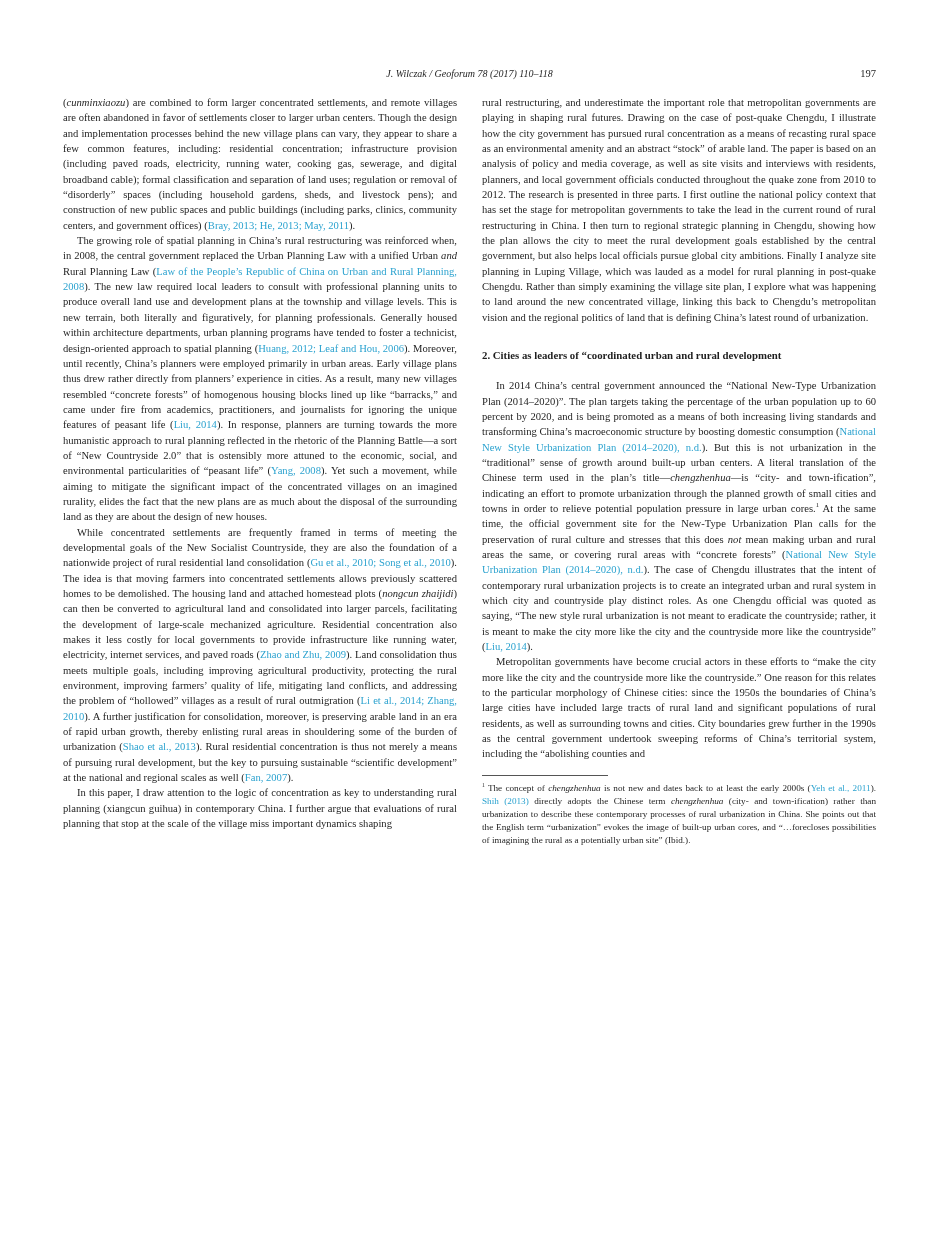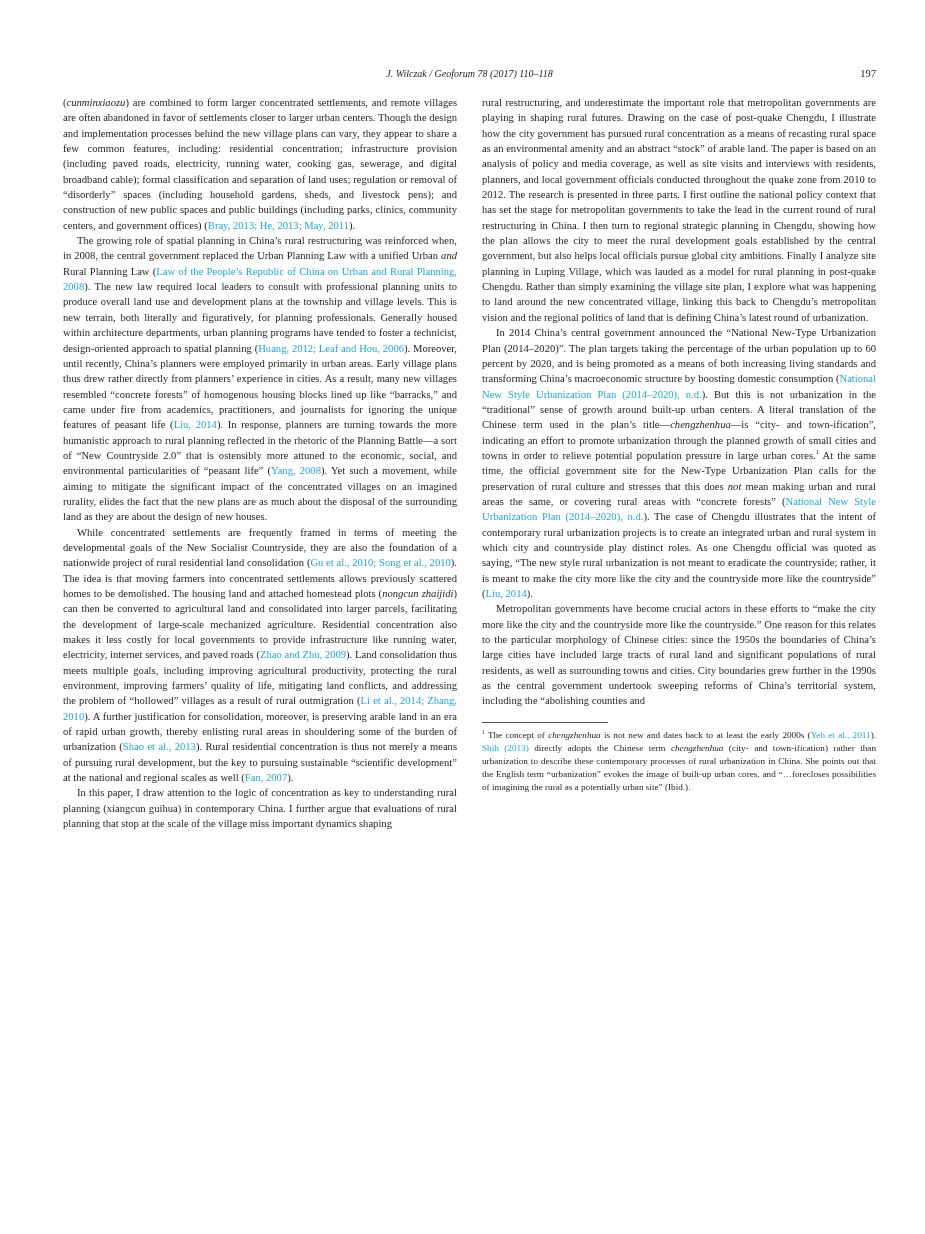--- a/index.html
+++ b/index.html
@@ -71,19 +71,20 @@
 
   <div class="col col-left">
     <p class="body-par"><span>(</span><span style="font-style: italic;">cunminxiaozu</span><span>) are combined to form larger concentrated settlements, and remote villages are often abandoned in favor of settlements closer to larger urban centers. Though the design and implementation processes behind the new village plans can vary, they appear to share a few common features, including: residential concentration; infrastructure provision (including paved roads, electricity, running water, cooking gas, sewerage, and digital broadband cable); formal classification and separation of land uses; regulation or removal of “disorderly” spaces (including household gardens, sheds, and livestock pens); and construction of new public spaces and public buildings (including parks, clinics, community centers, and government offices) (</span><span style="color: rgb(43, 162, 207);">Bray, 2013; He, 2013; May, 2011</span><span>).</span></p>
     <p class="body-par indent"><span>The growing role of spatial planning in China’s rural restructuring was reinforced when, in 2008, the central government replaced the Urban Planning Law with a unified Urban </span><span style="font-style: italic;">and</span><span> Rural Planning Law (</span><span style="color: rgb(43, 162, 207);">Law of the People’s Republic of China on Urban and Rural Planning, 2008</span><span>). The new law required local leaders to consult with professional planning units to produce overall land use and development plans at the township and village levels. This is new terrain, both literally and figuratively, for planning professionals. Generally housed within architecture departments, urban planning programs have tended to foster a technicist, design-oriented approach to spatial planning (</span><span style="color: rgb(43, 162, 207);">Huang, 2012; Leaf and Hou, 2006</span><span>). Moreover, until recently, China’s planners were employed primarily in urban areas. Early village plans thus drew rather directly from planners’ experience in cities. As a result, many new villages resembled “concrete forests” of homogenous housing blocks lined up like “barracks,” and came under fire from academics, practitioners, and journalists for ignoring the unique features of peasant life (</span><span style="color: rgb(43, 162, 207);">Liu, 2014</span><span>). In response, planners are turning towards the more humanistic approach to rural planning reflected in the rhetoric of the Planning Battle—a sort of “New Countryside 2.0” that is ostensibly more attuned to the economic, social, and environmental particularities of “peasant life” (</span><span style="color: rgb(43, 162, 207);">Yang, 2008</span><span>). Yet such a movement, while aiming to mitigate the significant impact of the concentrated villages on an imagined rurality, elides the fact that the new plans are as much about the disposal of the surrounding land as they are about the design of new houses.</span></p>
     <p class="body-par indent"><span>While concentrated settlements are frequently framed in terms of meeting the developmental goals of the New Socialist Countryside, they are also the foundation of a nationwide project of rural residential land consolidation (</span><span style="color: rgb(43, 162, 207);">Gu et al., 2010; Song et al., 2010</span><span>). The idea is that moving farmers into concentrated settlements allows previously scattered homes to be demolished. The housing land and attached homestead plots (</span><span style="font-style: italic;">nongcun zhaijidi</span><span>) can then be converted to agricultural land and consolidated into larger parcels, facilitating the development of large-scale mechanized agriculture. Residential concentration also makes it less costly for local governments to provide infrastructure like running water, electricity, internet services, and paved roads (</span><span style="color: rgb(43, 162, 207);">Zhao and Zhu, 2009</span><span>). Land consolidation thus meets multiple goals, including improving agricultural productivity, protecting the rural environment, improving farmers’ quality of life, mitigating land conflicts, and addressing the problem of “hollowed” villages as a result of rural outmigration (</span><span style="color: rgb(43, 162, 207);">Li et al., 2014; Zhang, 2010</span><span>). A further justification for consolidation, moreover, is preserving arable land in an era of rapid urban growth, thereby enlisting rural areas in shouldering some of the burden of urbanization (</span><span style="color: rgb(43, 162, 207);">Shao et al., 2013</span><span>). Rural residential concentration is thus not merely a means of pursuing rural development, but the key to pursuing sustainable “scientific development” at the national and regional scales as well (</span><span style="color: rgb(43, 162, 207);">Fan, 2007</span><span>).</span></p>
     <p class="body-par indent"><span>In this paper, I draw attention to the logic of concentration as key to understanding rural planning (</span><span style="">xiangcun guihua</span><span>) in contemporary China. I further argue that evaluations of rural planning that stop at the scale of the village miss important dynamics shaping</span></p>
   </div>
 
   <div class="col col-right">
     <p class="body-par"><span>rural restructuring, and underestimate the important role that metropolitan governments are playing in shaping rural futures. Drawing on the case of post-quake Chengdu, I illustrate how the city government has pursued rural concentration as a means of recasting rural space as an environmental amenity and an abstract “stock” of arable land. The paper is based on an analysis of policy and media coverage, as well as site visits and interviews with residents, planners, and local government officials conducted throughout the quake zone from 2010 to 2012. The research is presented in three parts. I first outline the national policy context that has set the stage for metropolitan governments to take the lead in the current round of rural restructuring in China. I then turn to regional strategic planning in Chengdu, showing how the plan allows the city to meet the rural development goals established by the central government, but also helps local officials pursue global city ambitions. Finally I analyze site planning in Luping Village, which was lauded as a model for rural planning in post-quake Chengdu. Rather than simply examining the village site plan, I explore what was happening to land around the new concentrated village, linking this back to Chengdu’s metropolitan vision and the regional politics of land that is defining China’s latest round of urbanization.</span></p>
+    <h2 class="section-heading">2. Cities as leaders of “coordinated urban and rural development</h2>
     <p class="body-par indent"><span>In 2014 China’s central government announced the “National New-Type Urbanization Plan (2014–2020)”. The plan targets taking the percentage of the urban population up to 60 percent by 2020, and is being promoted as a means of both increasing living standards and transforming China’s macroeconomic structure by boosting domestic consumption (</span><span style="color: rgb(43, 162, 207);">National New Style Urbanization Plan (2014–2020), n.d.</span><span>). But this is not urbanization in the “traditional” sense of growth around built-up urban centers. A literal translation of the Chinese term used in the plan’s title—</span><span style="font-style: italic;">chengzhenhua</span><span>—is “city- and town-ification”, indicating an effort to promote urbanization through the planned growth of small cities and towns in order to relieve potential population pressure in large urban cores.</span><sup>1</sup><span> At the same time, the official government site for the New-Type Urbanization Plan calls for the preservation of rural culture and stresses that this does </span><span style="font-style: italic;">not</span><span> mean making urban and rural areas the same, or covering rural areas with “concrete forests” (</span><span style="color: rgb(43, 162, 207);">National New Style Urbanization Plan (2014–2020), n.d.</span><span>). The case of Chengdu illustrates that the intent of contemporary rural urbanization projects is to create an integrated urban and rural system in which city and countryside play distinct roles. As one Chengdu official was quoted as saying, “The new style rural urbanization is not meant to eradicate the countryside; rather, it is meant to make the city more like the city and the countryside more like the countryside” (</span><span style="color: rgb(43, 162, 207);">Liu, 2014</span><span>).</span></p>
     <p class="body-par indent"><span>Metropolitan governments have become crucial actors in these efforts to “make the city more like the city and the countryside more like the countryside.” One reason for this relates to the particular morphology of Chinese cities: since the 1950s the boundaries of China’s large cities have included large tracts of rural land and significant populations of rural residents, as well as surrounding towns and cities. City boundaries grew further in the 1990s as the central government undertook sweeping reforms of China’s territorial system, including the “abolishing counties and</span></p>
     <div class="footnote-divider"></div>
     <p class="footnote"><sup>1</sup><span> The concept of </span><span style="font-style: italic;">chengzhenhua</span><span> is not new and dates back to at least the early 2000s (</span><span style="color: rgb(43, 162, 207);">Yeh et al., 2011</span><span>). </span><span style="color: rgb(43, 162, 207);">Shih (2013)</span><span> directly adopts the Chinese term </span><span style="font-style: italic;">chengzhenhua</span><span> (city- and town-ification) rather than urbanization to describe these contemporary processes of rural urbanization in China. She points out that the English term “urbanization” evokes the image of built-up urban cores, and “…forecloses possibilities of imagining the rural as a potentially urban site” (Ibid.).</span></p>
   </div>
 
 </div>
 
 </body></html>

